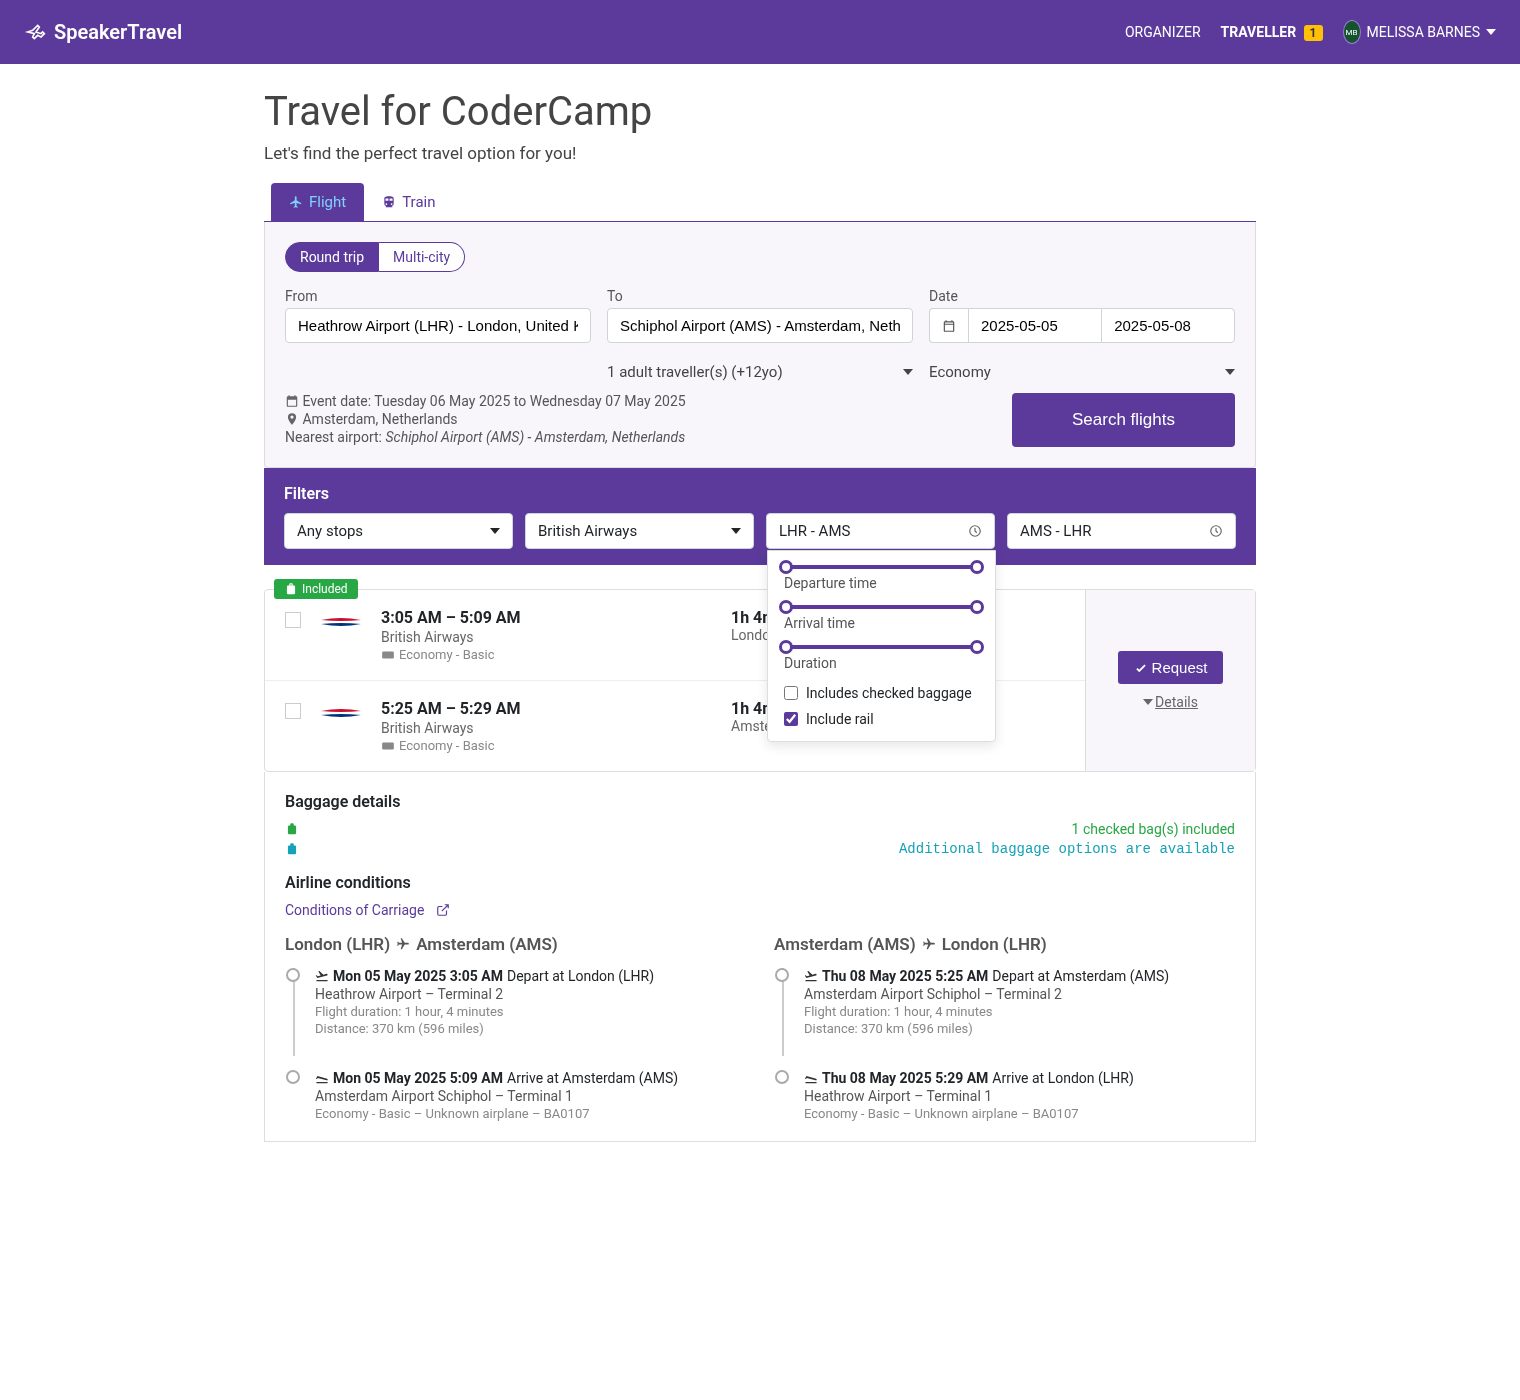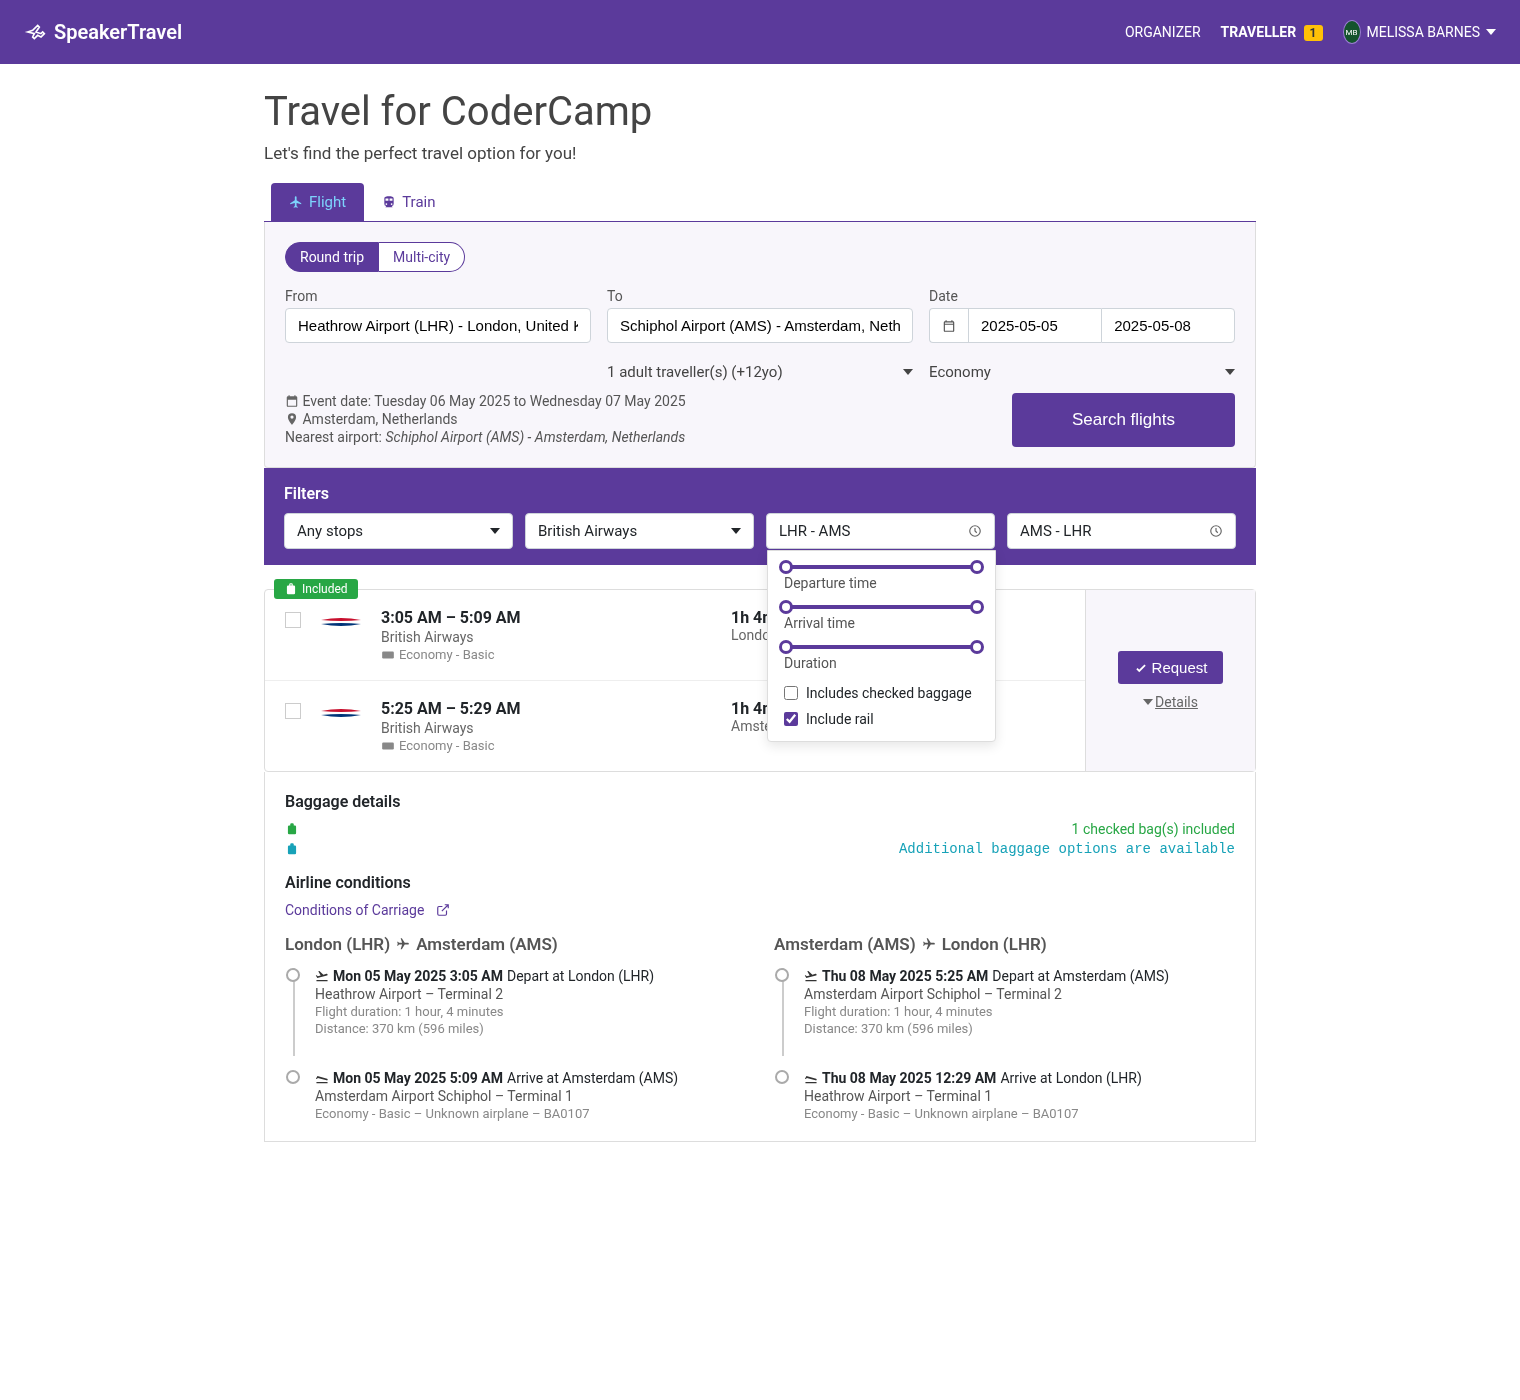--- a/index.html
+++ b/index.html
@@ -365,21 +365,21 @@
                     <path d="M2.5 19h19v2h-19v-2zm19.07-9.64a1.5 1.5 0 0 0-1.84-1.06l-5.3 1.42-6.88-6.43-1.93.52 4.13 7.15-4.96 1.33-1.96-1.54-1.45.39 2.59 4.49 16.6-4.45a1.5 1.5 0 0 0 1-1.82z"></path>
                   </svg> <strong>Thu 08 May 2025 5:25 AM</strong> Depart at Amsterdam (AMS)</div>
       <div class="timeline-sub">Amsterdam Airport Schiphol – Terminal 2</div>
       <div class="timeline-meta">Flight duration: 1 hour, 4 minutes</div>
                 <div class="timeline-meta">Distance: 370 km (596 miles)</div>
     </div>
               <div class="timeline-item">
       <div class="timeline-dot"></div>
       <div class="timeline-head"><svg class="icon-sm" viewBox="0 0 24 24" fill="#333">
                     <path d="M2.5 19h19v2h-19v-2zm7.18-5.73l4.96 1.33 5.3 1.42a1.5 1.5 0 0 0 1.84-1.06 1.5 1.5 0 0 0-1-1.82l-16.6-4.45-2.59 4.49 1.45.39 1.96-1.54 4.68 1.24z"></path>
-                  </svg> <strong>Thu 08 May 2025 12:29 AM</strong> Arrive at London (LHR)</div>
+                  </svg> <strong>Thu 08 May 2025 5:29 AM</strong> Arrive at London (LHR)</div>
       <div class="timeline-sub">Heathrow Airport – Terminal 1</div>
       <div class="timeline-meta">Economy - Basic – Unknown airplane – BA0107</div>
     </div>
             </div>
     </div>
         </div>
     </div>
   </div>
 
 </div>

